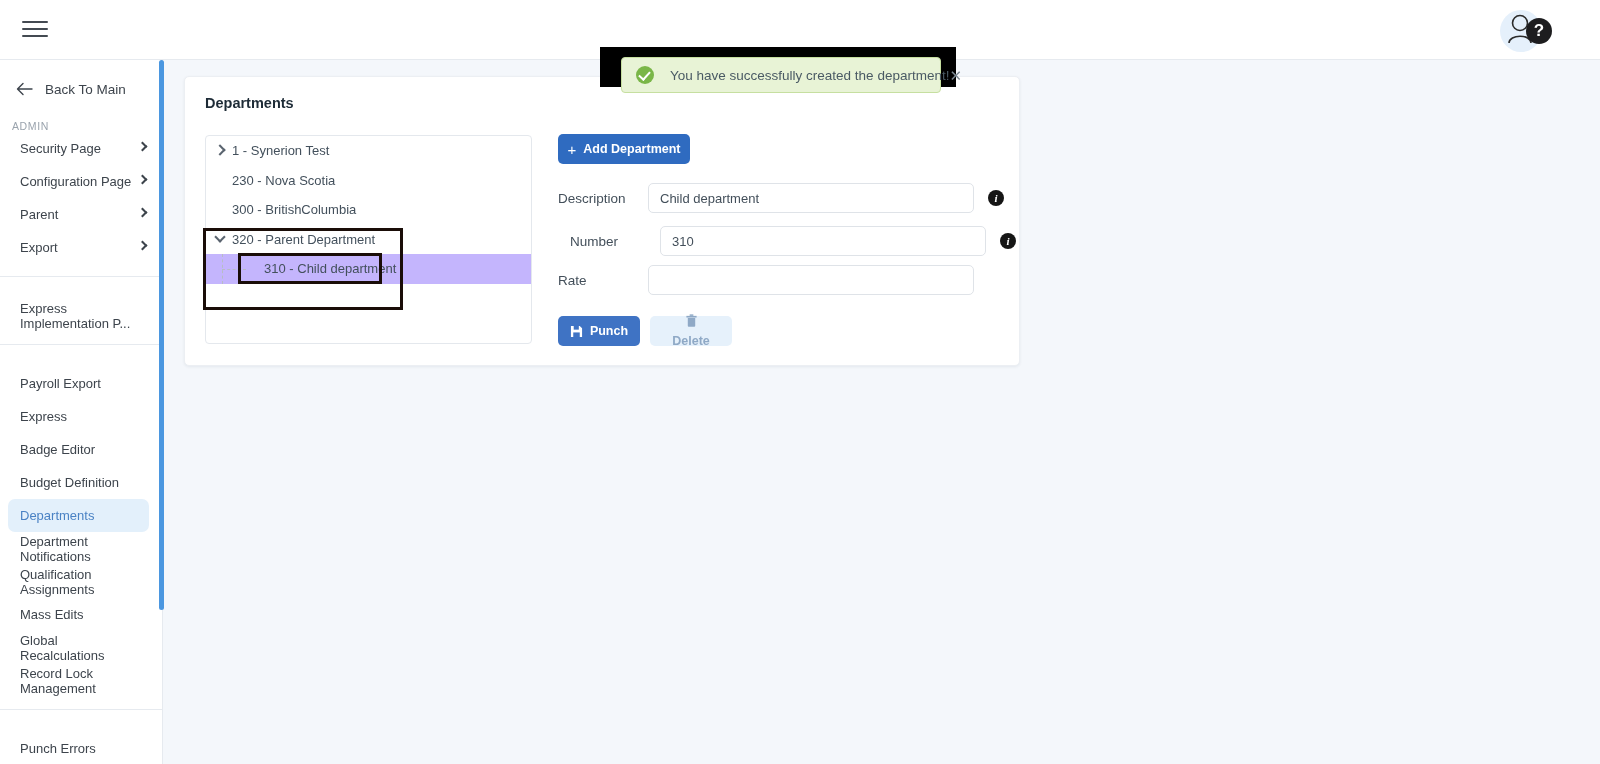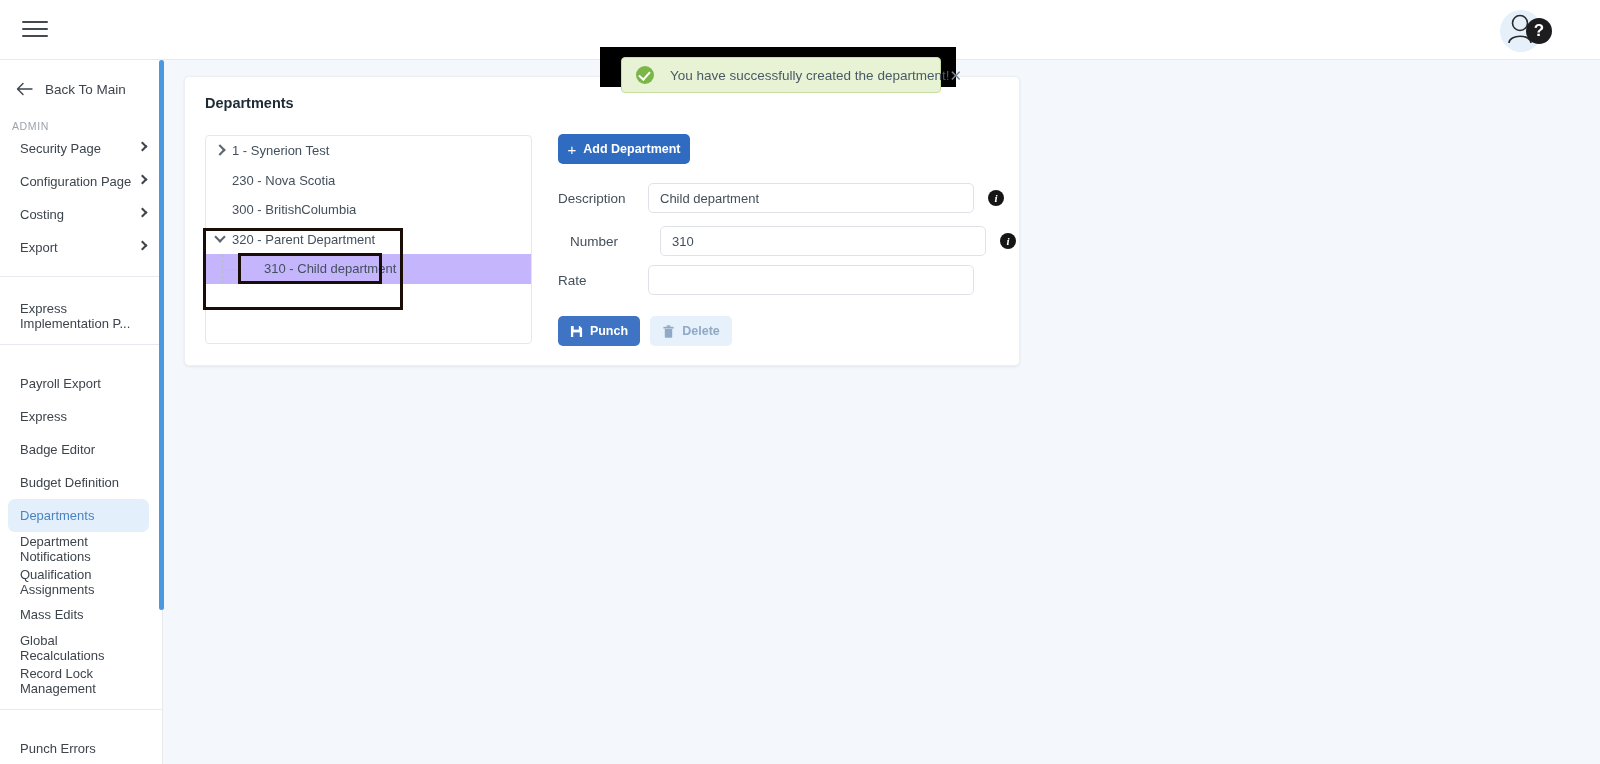--- a/index.html
+++ b/index.html
@@ -266,21 +266,21 @@
     gap: 7px; cursor: pointer;
   }
   .btn-del {
     position: absolute; left: 465px; top: 239px;
     width: 82px; height: 30px;
     background: #e6f1fb; color: #8fa9c6;
     border: none; border-radius: 5px;
     font-size: 12.5px; font-weight: bold;
     font-family: "Liberation Sans", sans-serif;
     display: flex; align-items: center; justify-content: center;
-    gap: 7px; cursor: pointer;
+    gap: 7px; cursor: pointer; flex-direction: column;
   }
   .ic-sm { width: 13px; height: 13px; flex: 0 0 auto; }
 </style>
 </head>
 <body>
 
 <div class="topbar">
   <div class="hamburger">
     <span></span>
     <span></span>
@@ -316,21 +316,21 @@
 
   <div class="nav-item">
     <span>Security Page</span>
     <span class="chev"></span>
   </div>
   <div class="nav-item">
     <span>Configuration Page</span>
     <span class="chev"></span>
   </div>
   <div class="nav-item">
-    <span>Costing</span>
+    <span>Parent</span>
     <span class="chev"></span>
   </div>
   <div class="nav-item">
     <span>Export</span>
     <span class="chev"></span>
   </div>
 
   <div class="nav-divider"></div>
   <div class="nav-gap"></div>
 

